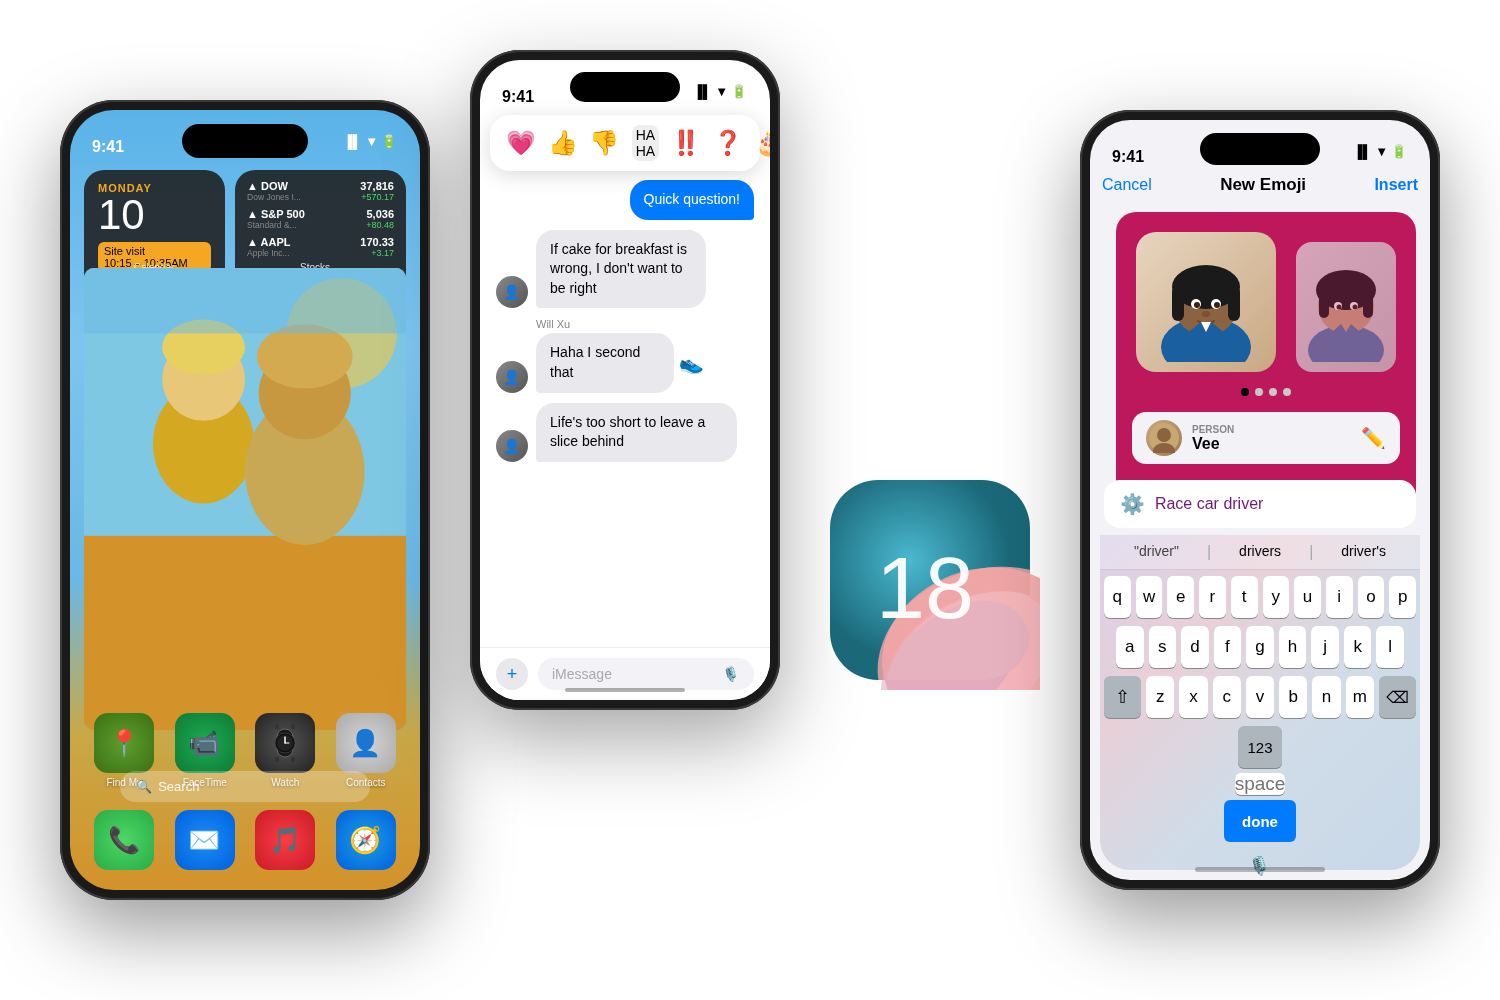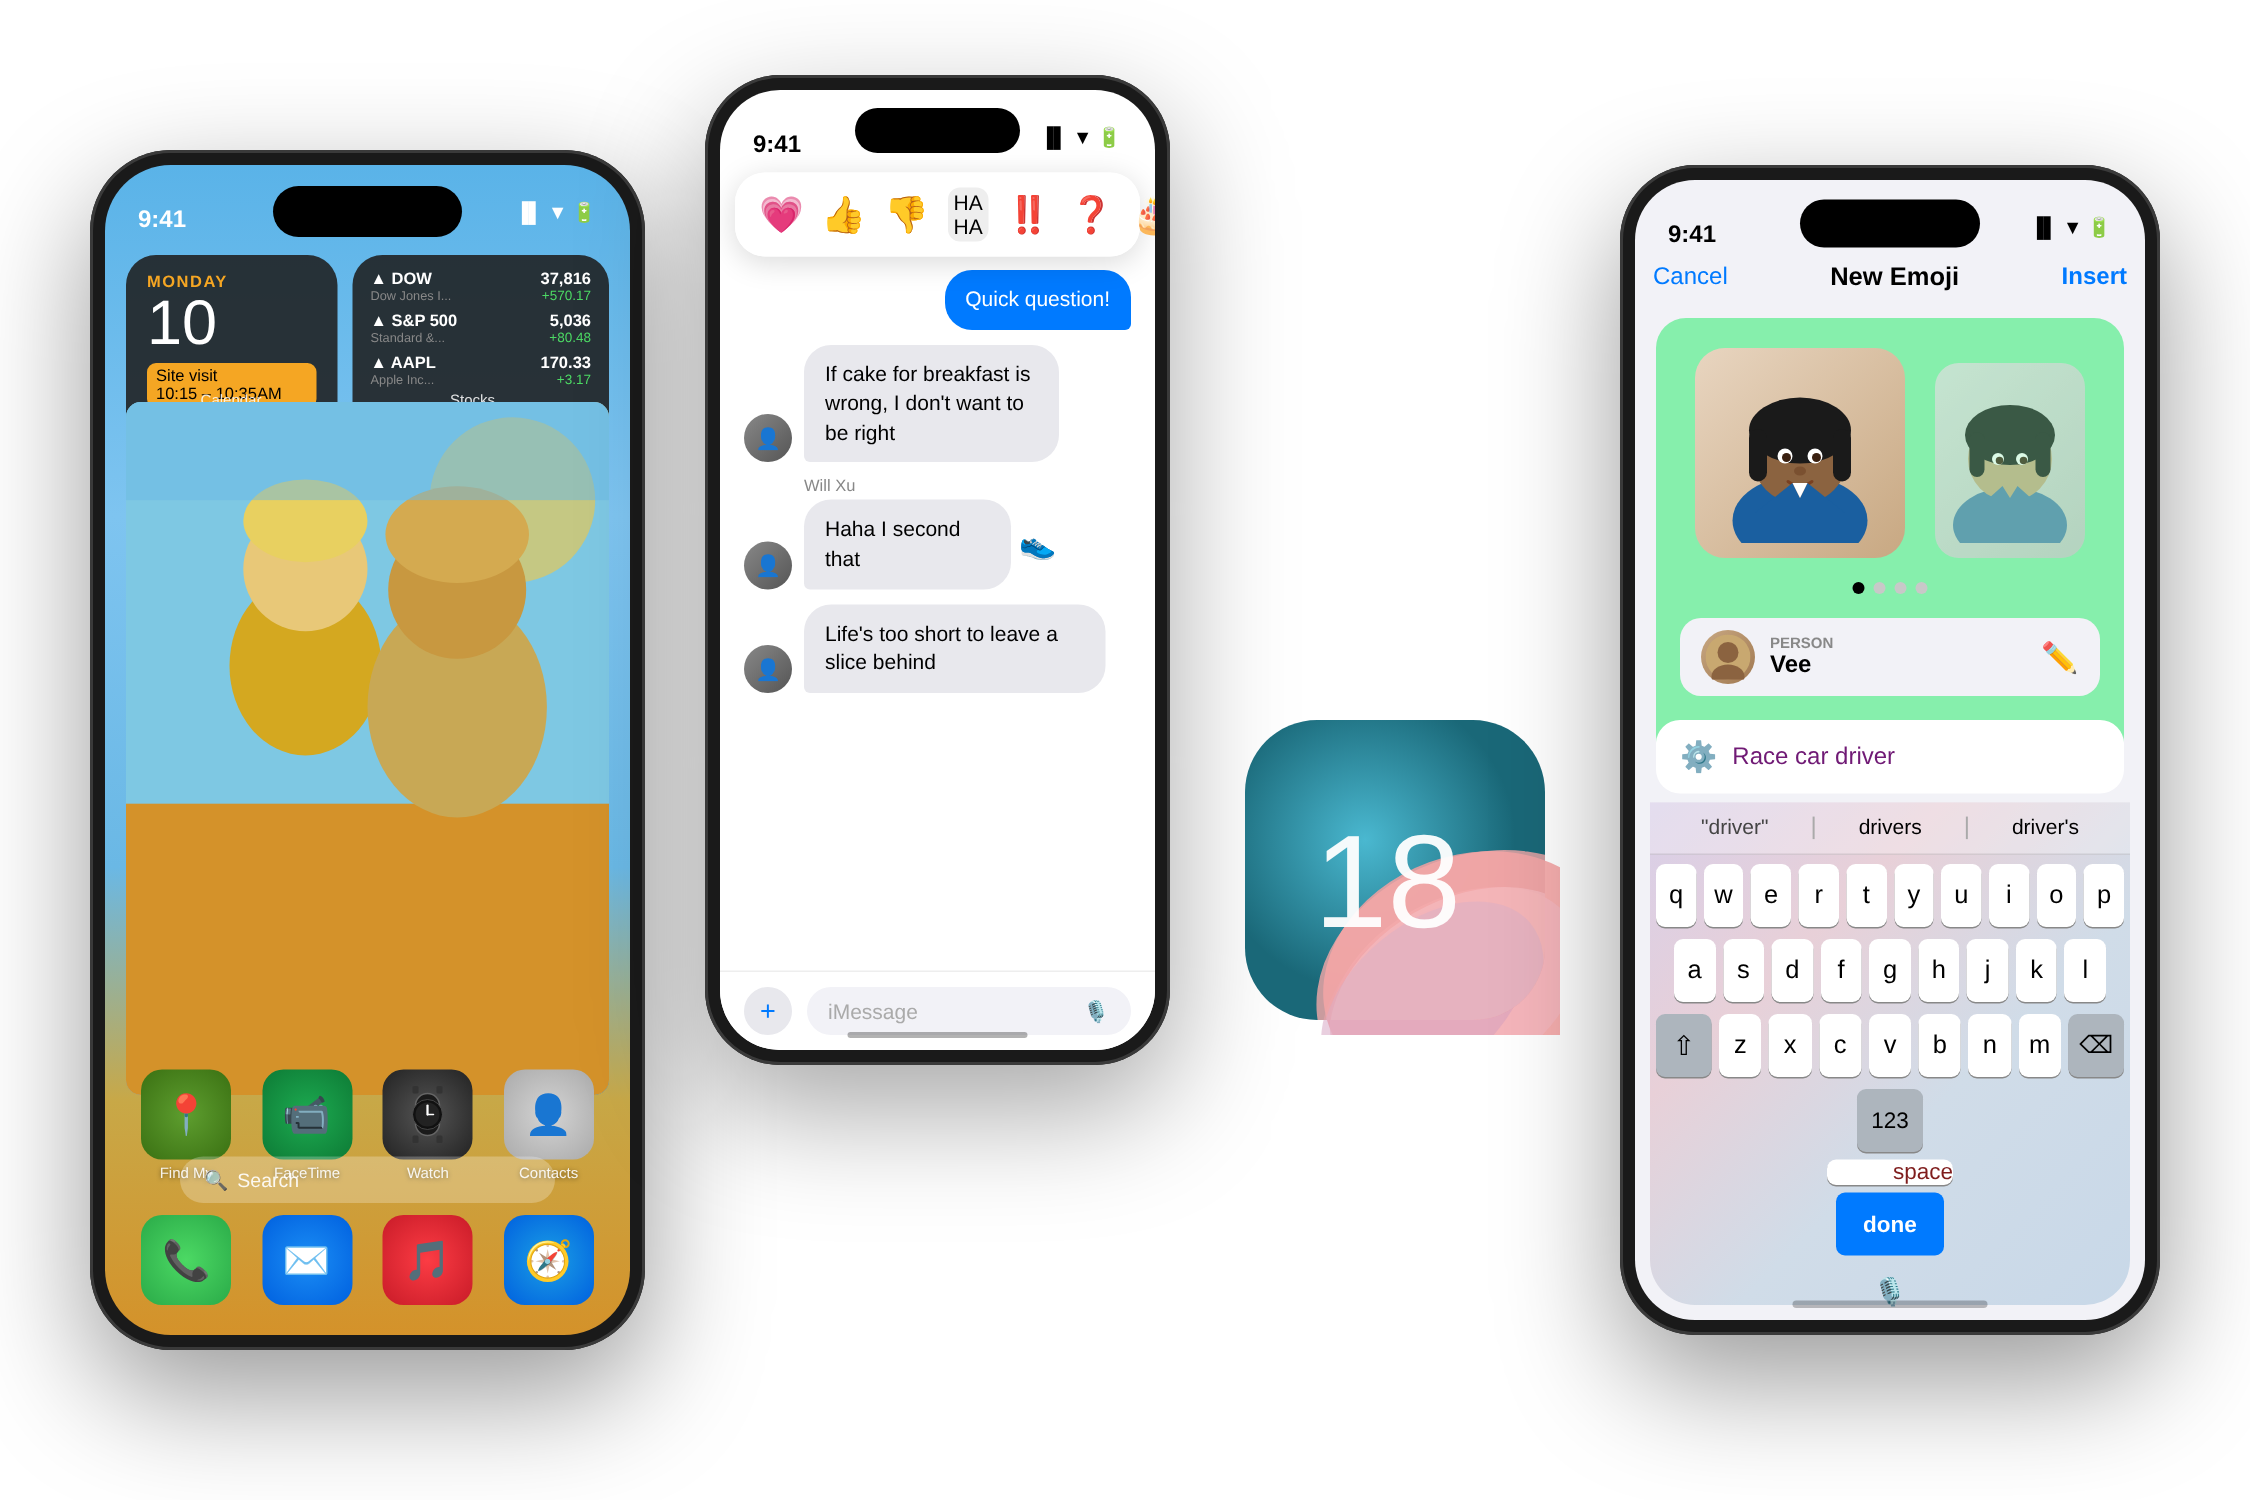--- a/index.html
+++ b/index.html
@@ -351,25 +351,25 @@
       padding: 0 12px;
       z-index: 5;
     }
     .emoji-header-cancel { color: #007aff; font-size: 16px; }
     .emoji-header-title { font-size: 17px; font-weight: 600; color: #000; }
     .emoji-header-insert { color: #007aff; font-size: 16px; font-weight: 600; }
 
     .emoji-content {
       position: absolute;
       top: 55px;
-      left: 0; right: 0;
+      left: 12px; right: 0;
       display: flex;
       flex-direction: column;
       align-items: center;
-      background: #86efac;
+      background: #be185d;
       border-radius: 20px;
       margin: 0 14px;
       padding: 20px 16px;
     }
 
     .emoji-avatars {
       display: flex;
       gap: 20px;
       justify-content: center;
       margin-bottom: 16px;
@@ -482,24 +482,23 @@
       box-shadow: 0 1px 0 #888;
     }
     .kb-key-space {
       flex: 1;
       background: #fff;
       border-radius: 6px;
       height: 42px;
       display: flex;
       align-items: center;
       justify-content: center;
-      font-size: 15px;
-      color: #7f1d1d;
+      font-size: 19px;
+      color: #737373;
       box-shadow: 0 1px 0 #888;
-      padding-left: 44px;
     }
     .kb-key-done {
       background: #007aff;
       color: #fff;
       border-radius: 6px;
       width: 72px;
       height: 42px;
       display: flex;
       align-items: center;
       justify-content: center;

